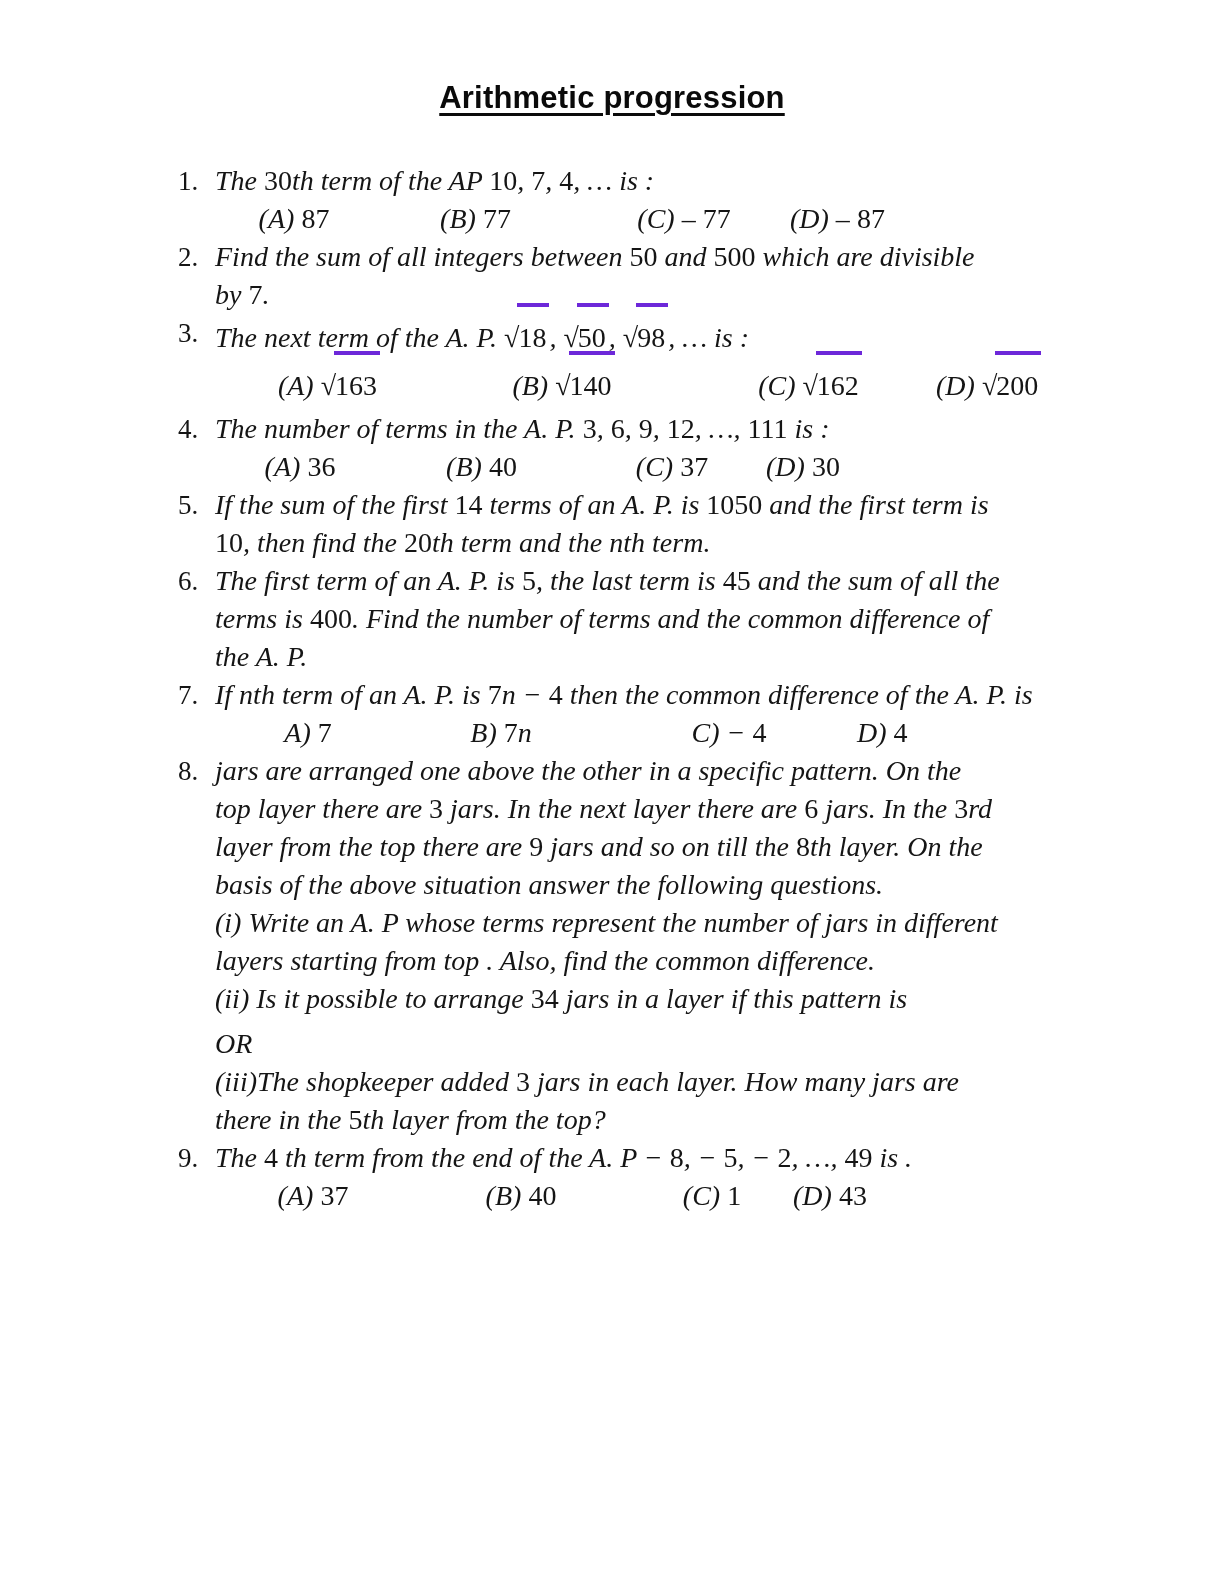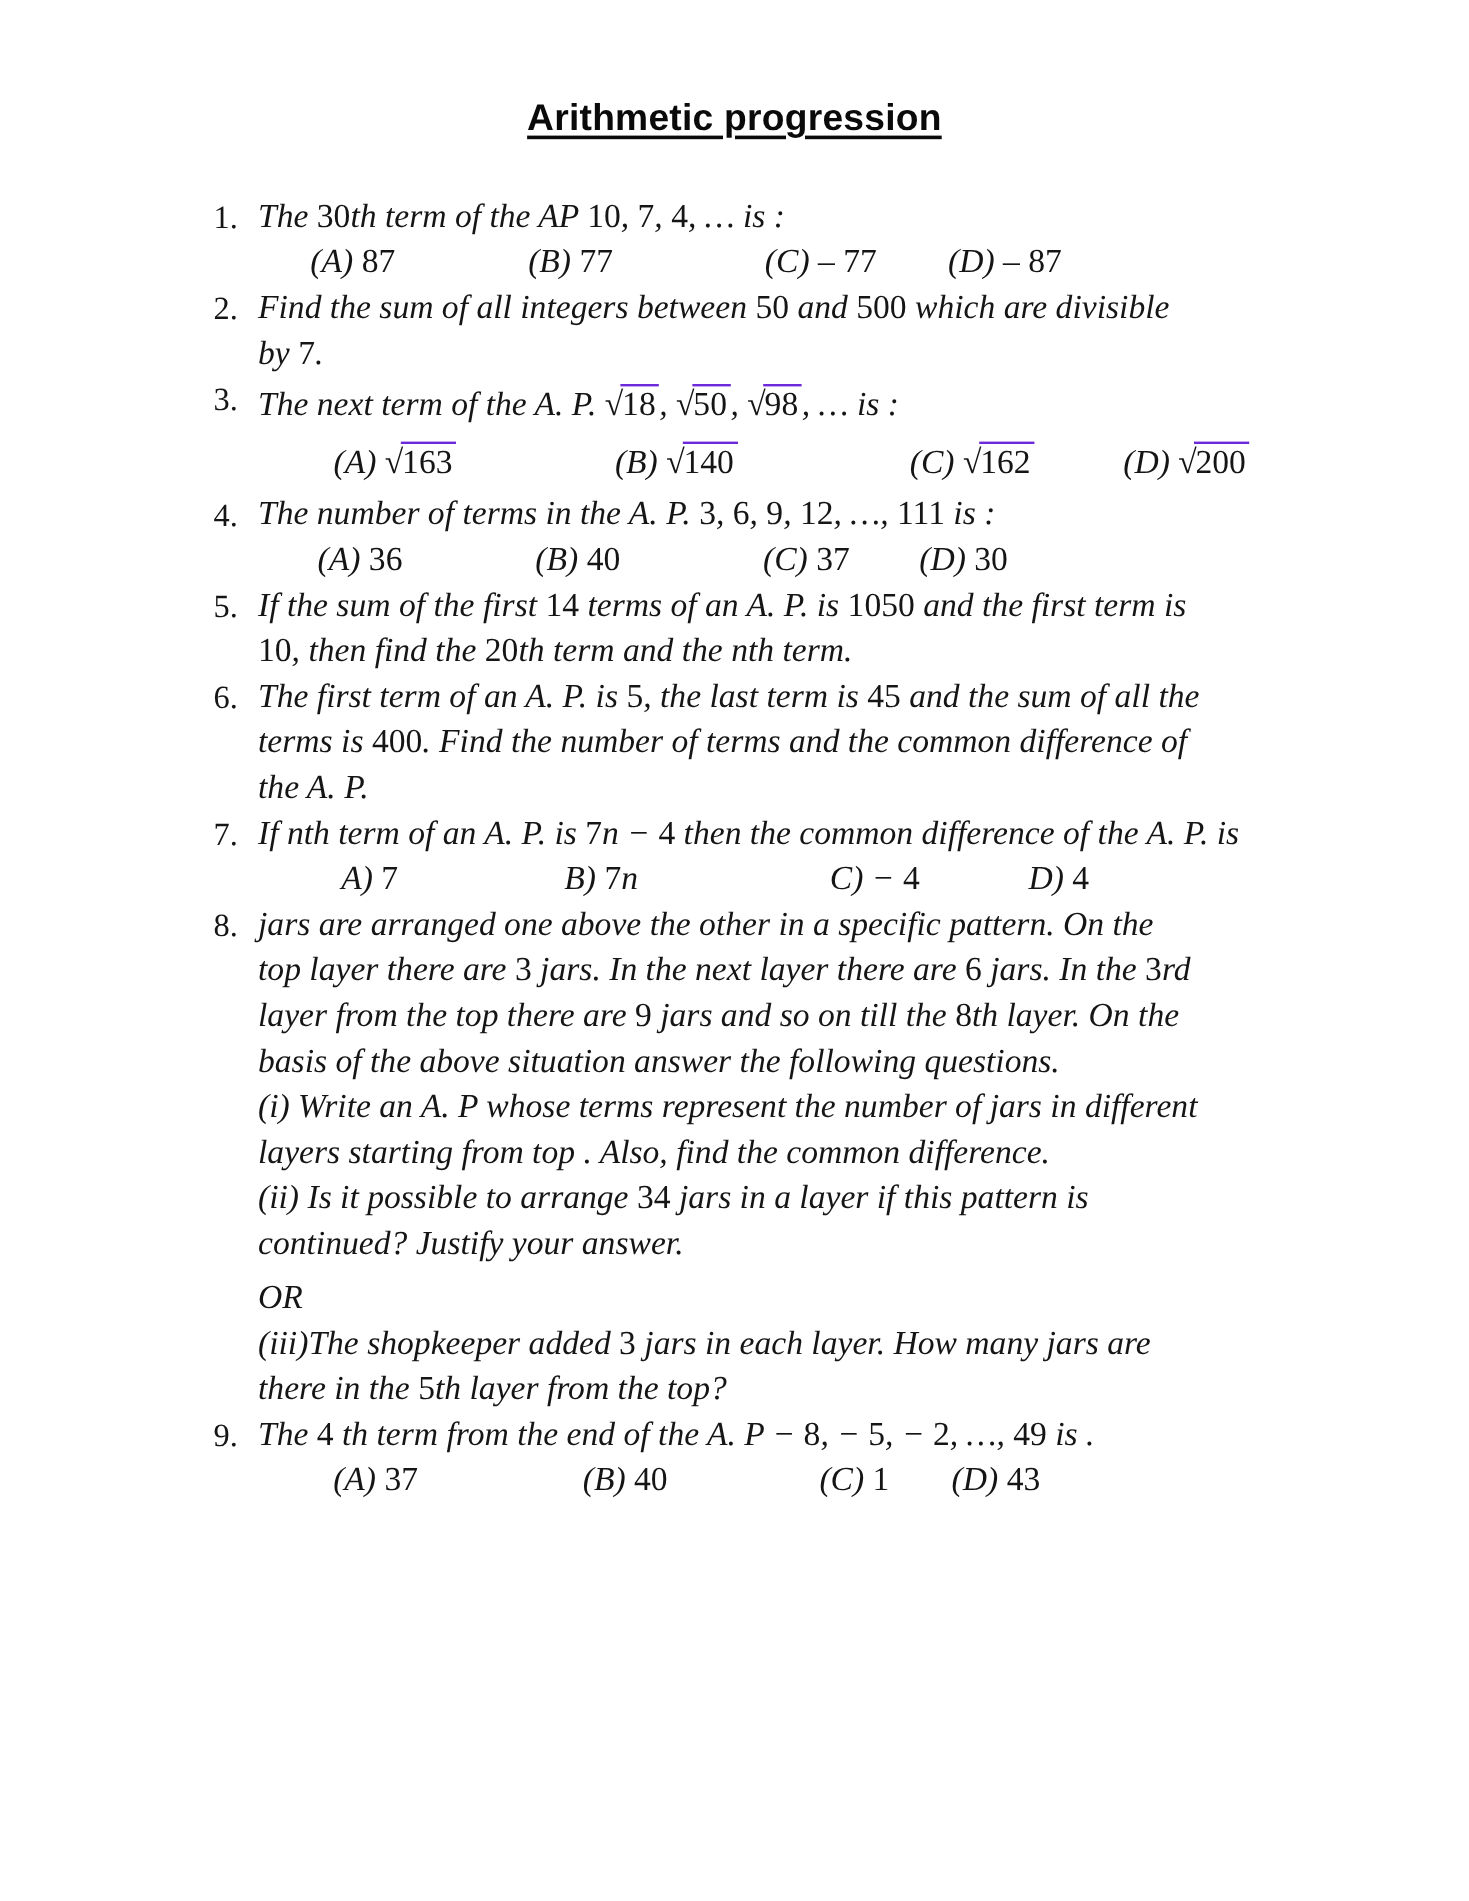--- a/index.html
+++ b/index.html
@@ -37,22 +37,22 @@
   .q-body { flex: 1; max-width: 956px; }
   .line { line-height: 38px; white-space: nowrap; }
   .tall { line-height: 48px; }
   .opts { display: flex; text-align: center; }
   .opt { display: inline-block; }
   .up { font-style: normal; }
   .sqrt { white-space: nowrap; }
   .sqrt .sign { font-style: normal; margin-right: -2px; }
   .sqrt .rad {
     font-style: normal;
-    border-top: 2px solid #6d28d9;
-    padding: 0 3px 0 1px;
+    border-top: 4px solid #6d28d9;
+    padding: 15px 3px 0 1px;
   }
   .or-line { text-align: left; max-width: 880px; margin-top: 7px; }
   sub.s8 {
     font-size: 0.62em;
     font-style: normal;
     position: relative;
     top: 0.34em;
     line-height: 0;
   }
 </style>
@@ -156,21 +156,20 @@
           <div class="line mtext">top layer there are <span class="up">3</span> jars. In the next layer there are <span class="up">6</span> jars. In the <span class="up">3</span>rd</div>
           <div class="line mtext">layer from the top there are <span class="up">9</span> jars and so on till the <span class="up">8</span>th layer. On the</div>
           <div class="line mtext">basis of the above situation answer the following questions.</div>
         </div>
       <div>
           <div class="line mtext">(i) Write an A. P whose terms represent the number of jars in different</div>
           <div class="line mtext">layers starting from top . Also, find the common difference.</div>
         </div>
       <div>
           <div class="line mtext">(ii) Is it possible to arrange <span class="up">34</span> jars in a layer if this pattern is</div>
-          <div class="line mtext">continued? Justify your answer.</div>
         </div>
       <div class="line or-line mtext">OR</div>
       <div>
           <div class="line mtext">(iii)The shopkeeper added <span class="up">3</span> jars in each layer. How many jars are</div>
           <div class="line mtext">there in the <span class="up">5</span>th layer from the top?</div>
         </div>
     </div>
   </div>
 
   <div class="q">

